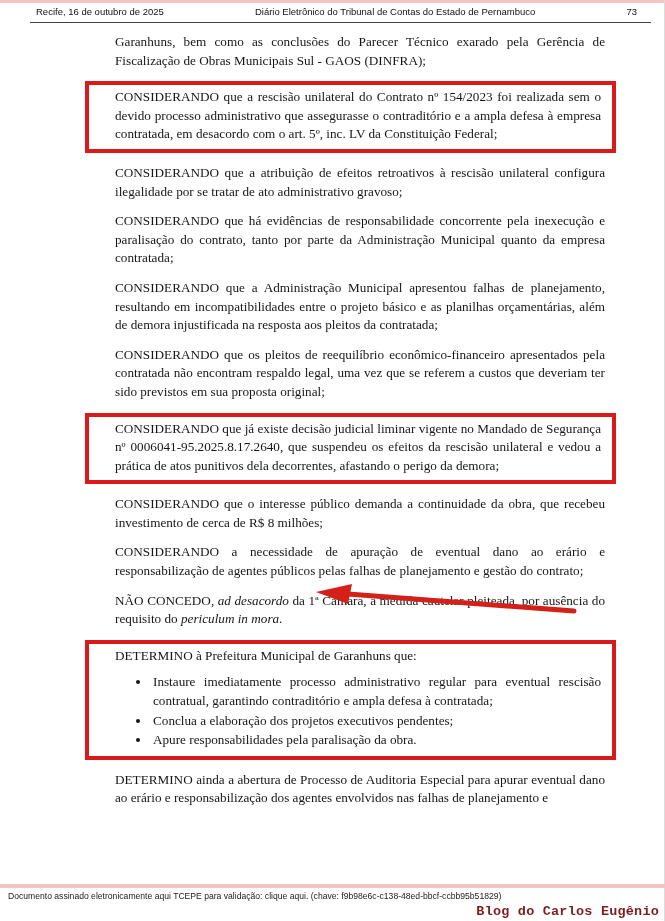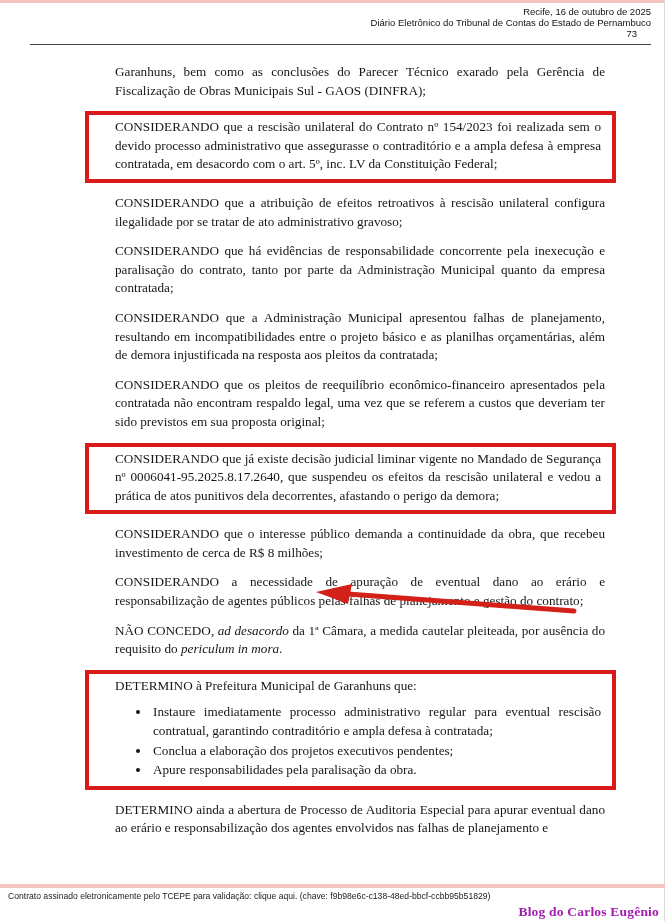--- a/index.html
+++ b/index.html
@@ -16,24 +16,23 @@
     background: var(--sep-color, #f4bdb9);
   }
   .right-edge {
     position: absolute; top: 0; right: 0; width: 1px; height: 100%;
     background: #dcdcdc;
   }
   header {
     display: flex; align-items: flex-end;
     font-family: "Liberation Sans", sans-serif;
     font-size: 9.5px; color: #111;
-    margin: 0 14px 8px 30px;
+    margin: 0 14px 0 30px;
     padding: 6px 0 5px 0;
     border-bottom: 1.2px solid #444;
-    flex-direction: column;
   }
   .hdr-left { white-space: nowrap; padding-left: 6px; }
   .hdr-center { flex: 1; text-align: center; }
   .hdr-right { white-space: nowrap; padding-right: 14px; }
   main {
     padding: 8px 60px 0 95px;
     text-align: justify;
     font-size: 13.2px;
     line-height: 18.6px;
     margin-left: 20px;
@@ -56,22 +55,22 @@
     position: absolute; left: 0; right: 0; top: 884px; height: 4px;
     background: var(--sep-color, #f5c4c0);
   }
   .sig-note {
     position: absolute; left: 8px; top: 891px;
     font-family: "Liberation Sans", sans-serif;
     font-size: 8.6px; color: #1a1a1a; white-space: nowrap;
   }
   .blog-credit {
     position: absolute; right: 6px; top: 904px;
-    font-family: Liberation Serif, serif;
-    font-weight: bold; font-size: 13.5px; color: #a21caf;
+    font-family: Liberation Mono, monospace;
+    font-weight: bold; font-size: 13.5px; color: #7f1d1d;
     letter-spacing: 0.2px;
   }
 </style>
 </head>
 <body>
 
 <div class="top-edge"></div>
 <div class="right-edge"></div>
 
 <header>
@@ -99,15 +98,15 @@
     <div class="para"><span>DETERMINO ainda a abertura de Processo de Auditoria Especial para apurar eventual dano ao erário e responsabilização dos agentes envolvidos nas falhas de planejamento e</span></div>
   </main>
 
 <svg class="arrow-svg" width="280" height="38" viewBox="0 0 280 38">
   <line x1="264" y1="30" x2="38" y2="13" stroke-width="5" stroke-linecap="round" style="stroke: var(--arrow-color, #d32018);"></line>
   <polygon points="6,11 42,3 38,23" style="fill: var(--arrow-color, #d32018);"></polygon>
 </svg>
 
 <div class="footer-sep"></div>
 
-<div class="sig-note"><span>Contrato assinado eletronicamente pelo TCEPE para validação: </span><span>clique aqui.</span><span> (chave: f9b98e6c-c138-48ed-bbcf-ccbb95b51829)</span></div>
+<div class="sig-note"><span>Documento assinado eletronicamente aqui TCEPE para validação: </span><span>clique aqui.</span><span> (chave: f9b98e6c-c138-48ed-bbcf-ccbb95b51829)</span></div>
 
 <div class="blog-credit">Blog do Carlos Eugênio</div>
 
 </body></html>

